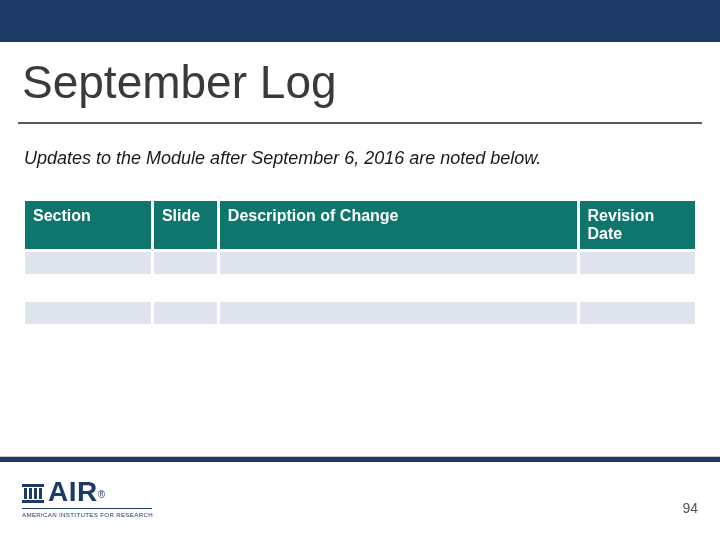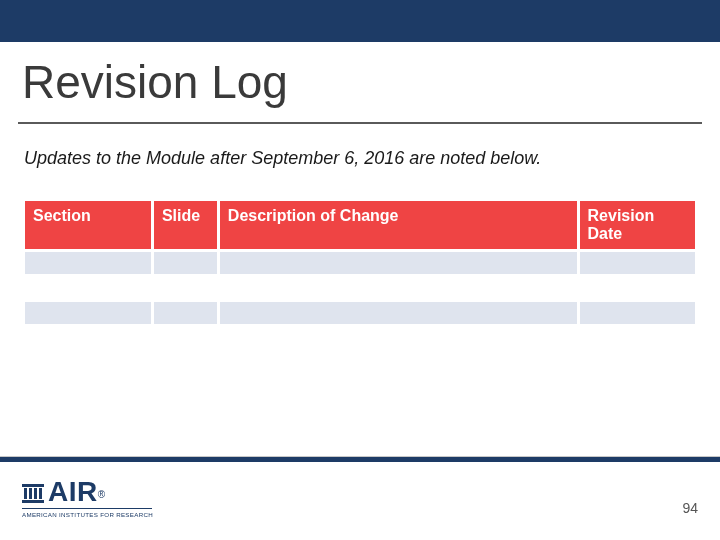--- a/index.html
+++ b/index.html
@@ -12,21 +12,21 @@
 
   
   .title { position: absolute; top: 55px; left: 22px; right: 22px; font-size: 46px; font-weight: 400; color: #3a3a3a; letter-spacing: 0px; }
   .title-rule { position: absolute; top: 122px; left: 18px; right: 18px; border-top: 2px solid #5a5a5a; }
 
   
   .subtitle { position: absolute; top: 148px; left: 24px; right: 24px; font-size: 18px; color: #1a1a1a; font-style: italic; }
 
   
   .tbl { position: absolute; top: 198px; left: 22px; width: 676px; border-collapse: separate; border-spacing: 3px 3px; }
-  .tbl th { background: #ef4444; color: #ffffff; text-align: left; font-weight: 700; font-size: 16px; padding: 6px 8px; vertical-align: top; }
+  .tbl th { background: #0f766e; color: #ffffff; text-align: left; font-weight: 700; font-size: 16px; padding: 6px 8px; vertical-align: top; }
   .tbl td { height: 22px; }
   .tbl tbody tr:nth-child(odd) td { background: #dfe4ee; }
   .tbl tbody tr:nth-child(even) td { background: #ffffff; }
 
   .col-section { width: 120px; }
   .col-slide   { width: 60px; margin-left: 48px; }
   .col-desc    { width: 340px; }
   .col-date    { width: 110px; }
 
   
@@ -44,21 +44,21 @@
 
   .pagenum { position: absolute; bottom: 24px; right: 22px; font-size: 14px; color: #555; }
 </style>
 </head>
 <body>
 
 <div class="slide">
 
   <div class="topbar"></div>
 
-  <h1 class="title">Revision Log</h1>
+  <h1 class="title">September Log</h1>
   <div class="title-rule"></div>
 
   <p class="subtitle">Updates to the Module after September 6, 2016 are noted below.</p>
 
   <table class="tbl">
     <thead>
       <tr>
         <th class="col-section">Section</th>
         <th class="col-slide">Slide</th>
         <th class="col-desc">Description of Change</th>

